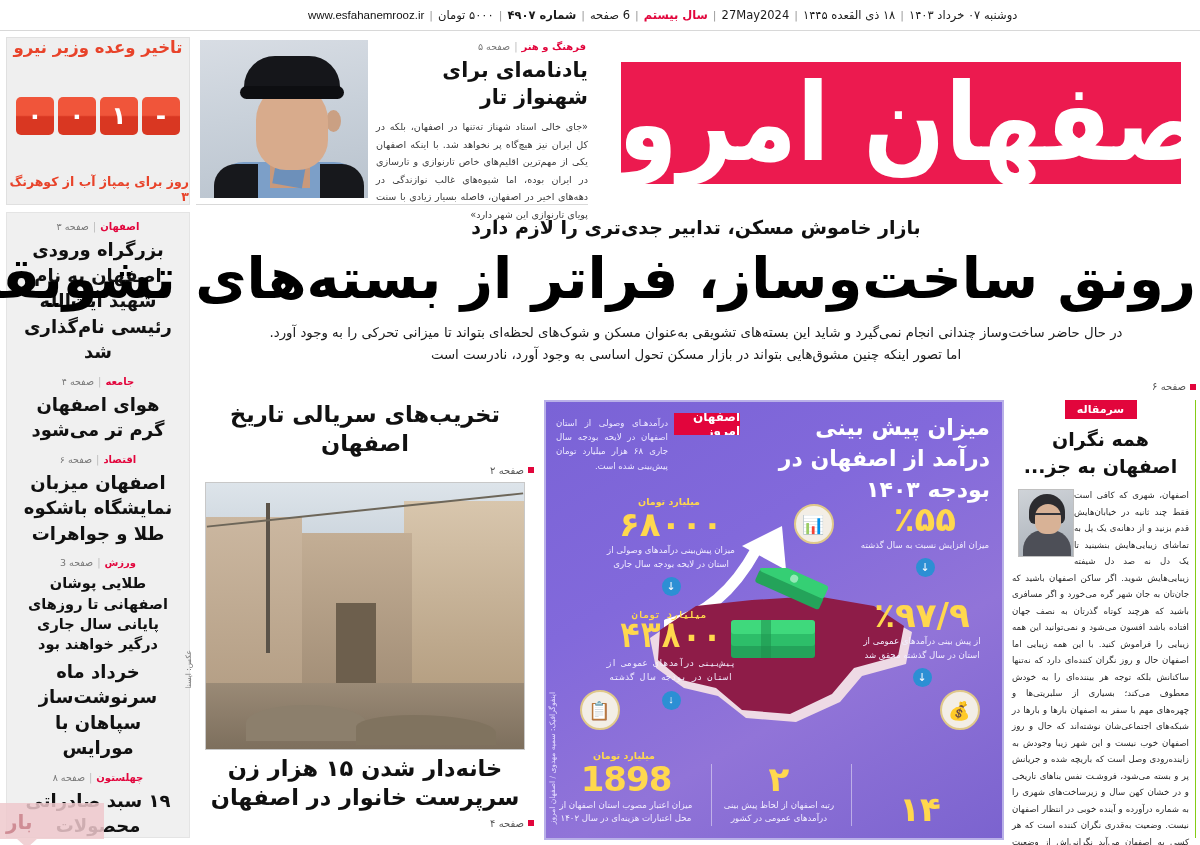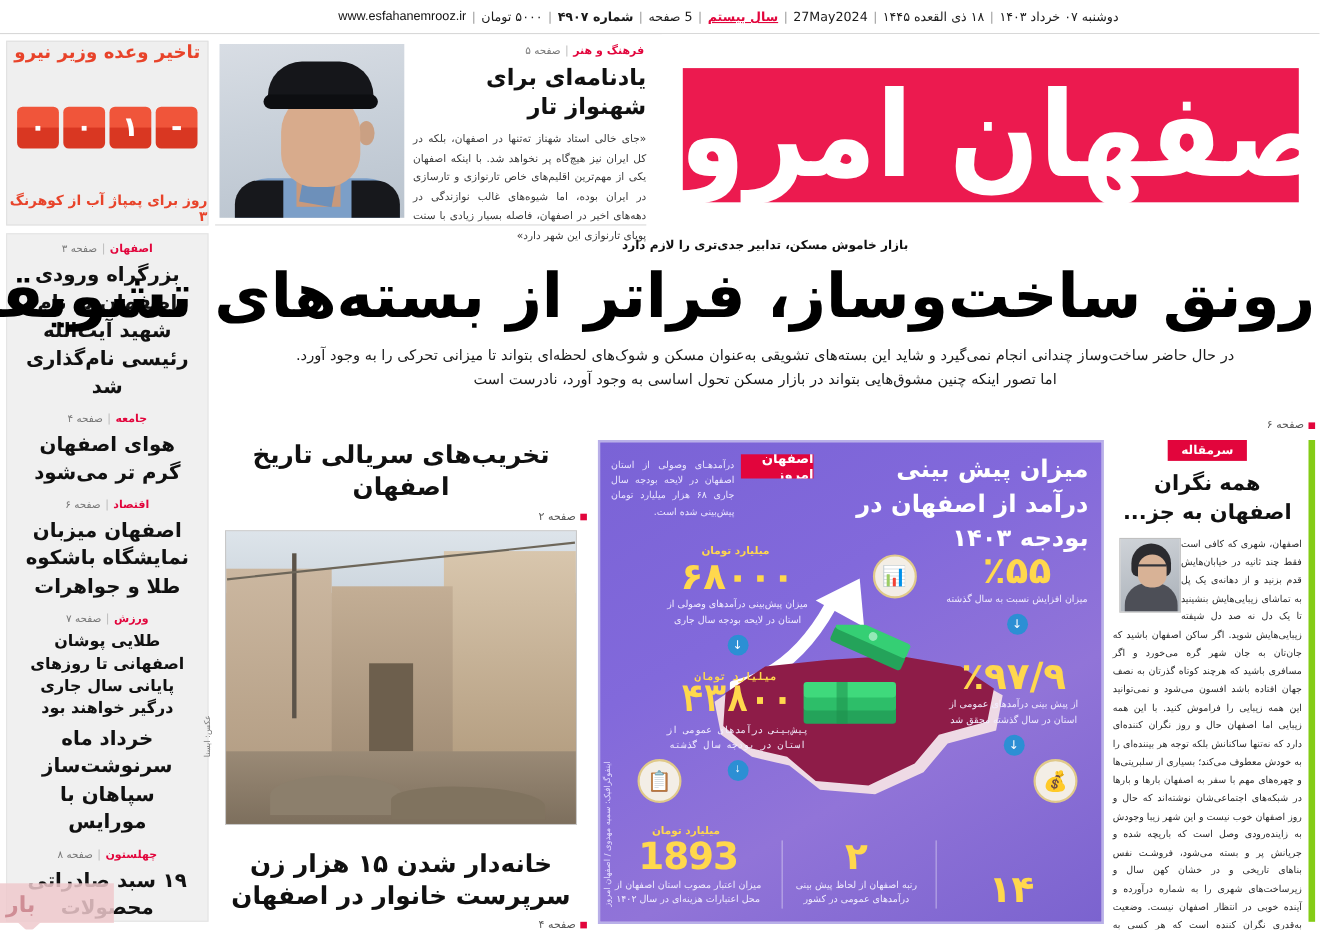--- a/index.html
+++ b/index.html
@@ -22,21 +22,21 @@
     direction: rtl;
     border-bottom: 1px solid #d8d8d8;
     background: #fff;
   }
   .topbar-inner {
     width: 600px; display: flex; align-items: center; justify-content: flex-end;
     gap: 5px; font-size: 11.5px; color: #1a1a1a; white-space: nowrap;
     padding-left: 8px;
   }
   .topbar-inner .sep { color: #999; font-size: 11px; }
-  .topbar-inner .red { color: #e2053c; font-weight: bold; text-decoration: underline; }
+  .topbar-inner .red { color: #e2053c; font-weight: bold; }
   .topbar-inner .bold { font-weight: bold; }
   .topbar-site {
     direction: ltr; font-size: 11.5px; color: #111; font-weight: normal;
     font-family: "Liberation Sans", sans-serif;
   }
 
   
   .masthead {
     position: absolute; top: 31px; right: 0; width: 598px; height: 176px;
     background: #fff; display: flex; align-items: center; justify-content: center;
@@ -127,21 +127,21 @@
   .p-vest:before { content:""; position:absolute; width:44px; height:60px; background:#17181c; border-radius:22px 0 0 0; left:0; top:0; }
   .p-vest:after  { content:""; position:absolute; width:44px; height:60px; background:#17181c; border-radius:0 22px 0 0; right:0; top:0; }
   .p-collar { position:absolute; width:30px; height:22px; background:#6d90ba; top:124px; left:74px; transform:rotate(10deg); }
 
   
   .mainhead {
     position: absolute; top: 210px; left: 196px; width: 1000px; height: 180px;
     direction: rtl; text-align: center; padding-top: 6px;
   }
   .mh-kicker {
-    font-size: 11px; font-weight: bold; color: #111; margin-bottom: 10px;
+    font-size: 19px; font-weight: bold; color: #111; margin-bottom: 10px;
     letter-spacing: -0.2px;
   }
   .mh-title {
     font-size: 56px; font-weight: bold; color: #000; line-height: 1.1;
     letter-spacing: -2.5px; margin-bottom: 12px; white-space: nowrap;
   }
   .mh-lead {
     font-size: 13.3px; color: #1a1a1a; line-height: 1.65; font-weight: 500;
     letter-spacing: -0.2px;
   }
@@ -172,21 +172,21 @@
   .ph-wall-m { position:absolute; top:50px; left:96px; width:110px; height:190px; background:linear-gradient(180deg,#c3ae95,#9c8871); }
   .ph-ruin { position:absolute; bottom:0; left:0; width:100%; height:66px; background:linear-gradient(180deg,#9a8a76,#7d6f5d); }
   .ph-rub1 { position:absolute; bottom:8px; left:40px; width:120px; height:36px; background:#8c7f6c; border-radius:50% 50% 0 0; }
   .ph-rub2 { position:absolute; bottom:4px; left:150px; width:140px; height:30px; background:#80735f; border-radius:40% 60% 0 0; }
   .ph-pole { position:absolute; top:20px; left:60px; width:4px; height:150px; background:#5b5349; }
   .ph-wire { position:absolute; top:26px; left:0; width:100%; height:2px; background:#6d6659; transform: rotate(-6deg); }
   .ph-door { position:absolute; top:120px; left:130px; width:40px; height:80px; background:#6d5f4d; }
 
   .mid-title2 {
     font-size: 22.5px; font-weight: bold; color: #111; text-align: center;
-    line-height: 1.32; letter-spacing: -0.6px; margin-top: 22px;
+    line-height: 1.32; letter-spacing: -0.6px; margin-top: 4px;
   }
   .mid-page2 { display:flex; align-items:center; gap:4px; font-size:10px; color:#555; margin-top:5px; }
 
   .vcredit {
     position: absolute; font-size: 7.5px; color: #777; direction: rtl;
     writing-mode: vertical-rl; transform: rotate(180deg); white-space: nowrap;
   }
 
   
   .info {
@@ -241,21 +241,21 @@
   .money {
     position:absolute; bottom: 150px; left: 175px; width: 110px; height: 120px;
   }
   .info-foot-sep {
     position:absolute; bottom: 12px; width: 1px; height: 62px; background: rgba(255,255,255,.45);
   }
 
   
   .edit {
     position: absolute; top: 400px; left: 1012px; width: 184px; height: 438px;
-    direction: rtl; border-right: 6px solid #84cc16; padding-right: 6px;
+    direction: rtl; border-right: 1px solid #84cc16; padding-right: 6px;
   }
   .edit-badge {
     width: 72px; height: 19px; background: #e2053c; color: #fff;
     font-size: 11px; font-weight: bold; display:flex; align-items:center;
     justify-content:center; margin: 0 auto 7px auto;
   }
   .edit-title {
     font-size: 19px; font-weight: bold; color: #111; text-align: center;
     line-height: 1.4; letter-spacing: -0.4px; margin-bottom: 8px;
   }
@@ -295,21 +295,21 @@
   <div class="topbar">
     <div class="topbar-inner">
       <span>دوشنبه ۰۷ خرداد ۱۴۰۳</span>
       <span class="sep">|</span>
       <span>۱۸ ذی القعده ۱۴۴۵</span>
       <span class="sep">|</span>
       <span>27May2024</span>
       <span class="sep">|</span>
       <span class="red">سال بیستم</span>
       <span class="sep">|</span>
-      <span>5 صفحه</span>
+      <span>6 صفحه</span>
       <span class="sep">|</span>
       <span class="bold">شماره ۴۹۰۷</span>
       <span class="sep">|</span>
       <span>۵۰۰۰ تومان</span>
       <span class="sep">|</span>
       <span class="topbar-site">www.esfahanemrooz.ir</span>
     </div>
   </div>
 
   <div class="masthead">
@@ -355,21 +355,21 @@
         <span class="sb-bar">|</span>
         <span class="sb-page">صفحه ۶</span>
       </div>
       <div class="sb-title">اصفهان میزبان نمایشگاه باشکوه طلا و جواهرات</div>
     </div>
 
     <div class="sb-item">
       <div class="sb-kicker">
         <span class="sb-cat">ورزش</span>
         <span class="sb-bar">|</span>
-        <span class="sb-page">صفحه ۷</span>
+        <span class="sb-page">صفحه 3</span>
       </div>
       <div class="sb-title sm">طلایی پوشان اصفهانی تا روزهای پایانی سال جاری درگیر خواهند بود</div>
       <div class="sb-title" style="margin-top:4px;">خرداد ماه سرنوشت‌ساز سپاهان با مورایس</div>
     </div>
 
     <div class="sb-item">
       <div class="sb-kicker">
         <span class="sb-cat">چهلستون</span>
         <span class="sb-bar">|</span>
         <span class="sb-page">صفحه ۸</span>
@@ -497,21 +497,21 @@
       <div class="stat-num">٪۹۷/۹</div>
       <div class="stat-desc">از پیش بینی درآمدهای عمومی از استان در سال گذشته محقق شد</div>
       <div class="arrow-down">↓</div>
     </div>
 
     <div class="circ-icon" style="position:absolute; top:288px; right:382px;">📋</div>
     <div class="circ-icon" style="position:absolute; top:288px; right:22px;">💰</div>
 
     <div class="stat" style="bottom:12px; right:300px; width:152px;">
       <div>
-        <span class="stat-unit">میلیارد تومان</span><span class="stat-num">1893</span>
+        <span class="stat-unit">میلیارد تومان</span><span class="stat-num">1898</span>
       </div>
       <div class="stat-desc">میزان اعتبار مصوب استان اصفهان از محل اعتبارات هزینه‌ای در سال ۱۴۰۲</div>
     </div>
 
     <div class="stat" style="bottom:12px; right:160px; width:126px;">
       <div class="stat-num">۲</div>
       <div class="stat-desc">رتبه اصفهان از لحاظ پیش بینی درآمدهای عمومی در کشور</div>
     </div>
 
     <div class="stat" style="bottom:12px; right:12px; width:140px;">

